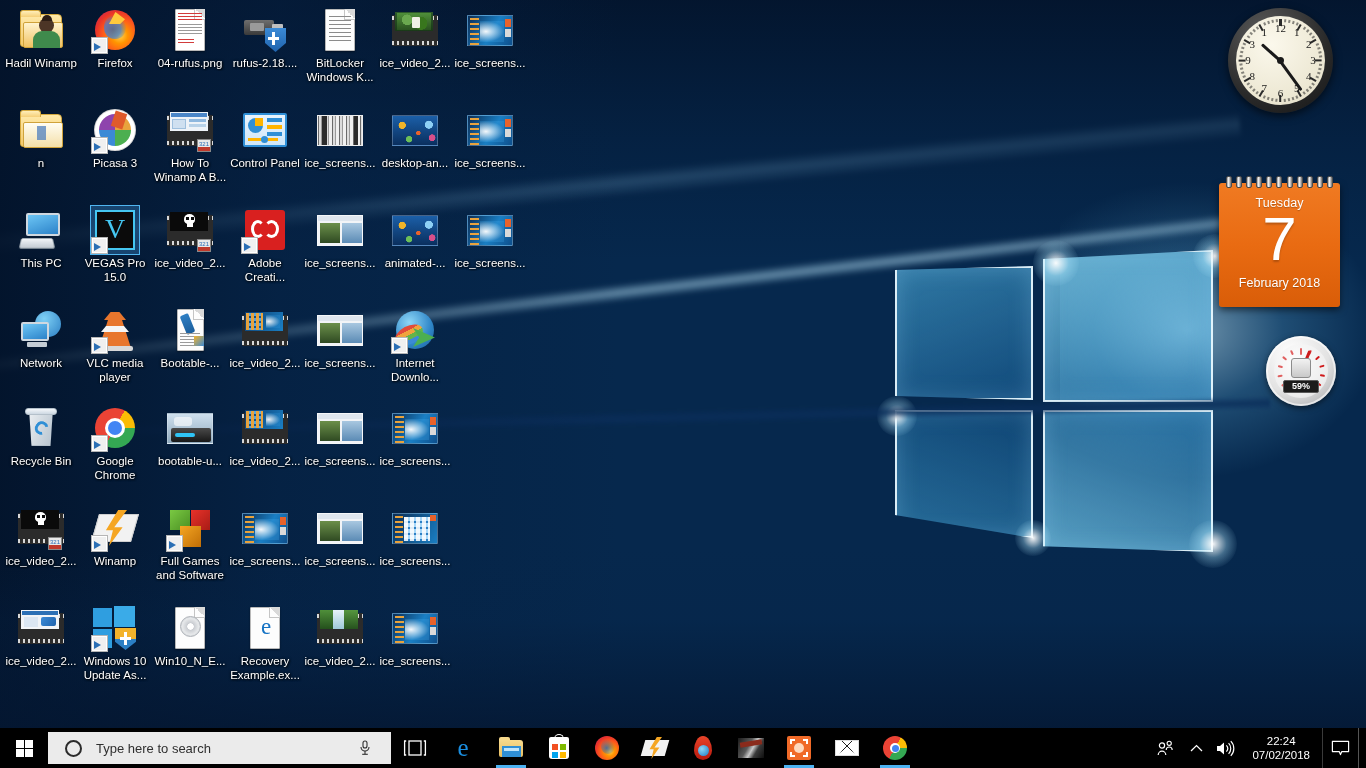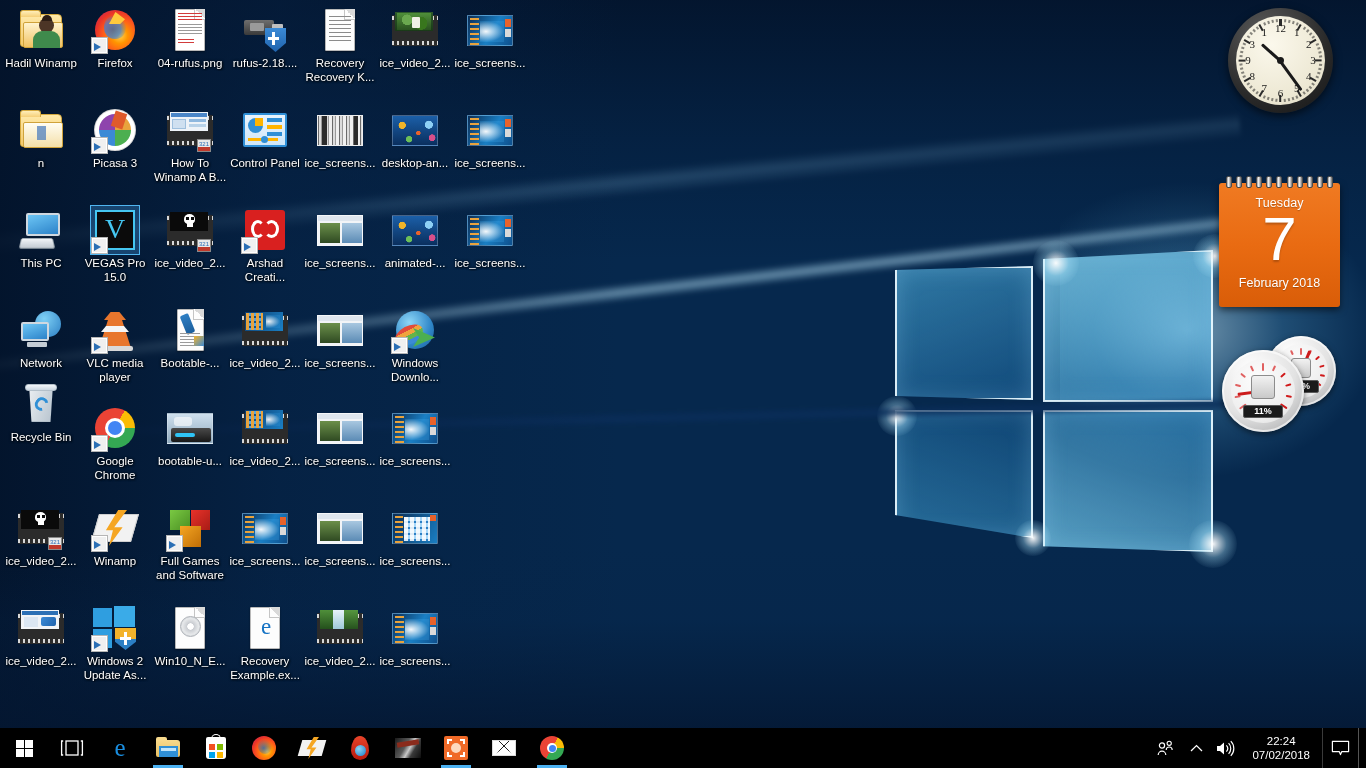--- a/index.html
+++ b/index.html
@@ -325,21 +325,21 @@
         </span>
         <span class="lbl">rufus-2.18....</span>
       </div>
       <div class="dicon" style="left: 303px; top: 6px;">
         <span style="position: relative; display: block; width: 48px; height: 48px; margin: 0px auto 3px;">
           <span class="glyph" style="position: absolute; left: 0px; top: 0px;">
             <span class="docpage"></span>
             <span class="doclines"></span>
           </span>
         </span>
-        <span class="lbl">Recovery Recovery K...</span>
+        <span class="lbl">BitLocker Windows K...</span>
       </div>
       <div class="dicon" style="left: 378px; top: 6px;">
         <span style="position: relative; display: block; width: 48px; height: 48px; margin: 0px auto 3px;">
           <span class="glyph" style="position: absolute; left: 0px; top: 0px;">
             <span class="filmstrip"></span>
          <span class="thumb" style="background:linear-gradient(180deg,#2d5a2a,#1a3a18)">
            <span style="position:absolute;left:2px;top:1px;width:34px;height:17px;background:
              radial-gradient(circle at 30% 40%, #6aa84f 0 20%, transparent 21%),
              radial-gradient(circle at 70% 60%, #38761d 0 25%, transparent 26%),
              linear-gradient(180deg,#4f8f3a,#2a5220)"></span>
@@ -507,21 +507,21 @@
       </div>
       <div class="dicon" style="left: 228px; top: 206px;">
         <span style="position: relative; display: block; width: 48px; height: 48px; margin: 0px auto 3px;">
           <span class="glyph" style="position: absolute; left: 0px; top: 0px;">
             <span style="position:absolute;left:4px;top:4px;width:40px;height:40px;background:#d9201f;border-radius:3px"></span>
          <span style="position:absolute;left:10px;top:14px;width:14px;height:18px;border:3px solid #fff;border-radius:50%;border-right-color:transparent"></span>
          <span style="position:absolute;left:23px;top:14px;width:15px;height:18px;border:3px solid #fff;border-radius:50%;border-left-color:transparent"></span>
           </span>
           <span class="shortcut" style="position: absolute; left: 0px; top: 0px; width: 48px; height: 48px;"></span>
         </span>
-        <span class="lbl">Arshad Creati...</span>
+        <span class="lbl">Adobe Creati...</span>
       </div>
       <div class="dicon" style="left: 303px; top: 206px;">
         <span style="position: relative; display: block; width: 48px; height: 48px; margin: 0px auto 3px;">
           <span class="glyph" style="position: absolute; left: 0px; top: 0px;">
             <span class="shot" style="background:#f2f4f7">
            <span style="position:absolute;left:0;top:0;width:46px;height:5px;background:#dfe6ee"></span>
            <span style="position:absolute;left:2px;top:7px;width:20px;height:20px;background:
               linear-gradient(180deg,#6b8f4a,#2f4a22)"></span>
            <span style="position:absolute;left:24px;top:7px;width:20px;height:20px;background:
               linear-gradient(180deg,#a8c7e0,#5b8bb5)"></span>
@@ -633,23 +633,23 @@
             <span style="position:absolute;left:5px;top:5px;width:38px;height:38px;border-radius:50%;
             background:radial-gradient(circle at 35% 30%,#8ed7f7,#2f86c8 60%,#1b5d95)"></span>
          <span style="position:absolute;left:3px;top:20px;width:30px;height:18px;border-radius:50%;
             background:linear-gradient(180deg,#e24b3a 0 25%,#f0a33c 25% 50%,#63b44a 50% 75%,#3b8ad6 75% 100%);
             transform:rotate(-28deg)"></span>
          <span style="position:absolute;left:22px;top:22px;width:22px;height:19px;background:#4caf50;
             clip-path:polygon(0 0,100% 50%,0 100%,28% 50%)"></span>
           </span>
           <span class="shortcut" style="position: absolute; left: 0px; top: 0px; width: 48px; height: 48px;"></span>
         </span>
-        <span class="lbl">Windows Downlo...</span>
-      </div>
-      <div class="dicon" style="left: 4px; top: 380px;">
+        <span class="lbl">Internet Downlo...</span>
+      </div>
+      <div class="dicon" style="left: 4px; top: 404px;">
         <span style="position: relative; display: block; width: 48px; height: 48px; margin: 0px auto 3px;">
           <span class="glyph" style="position: absolute; left: 0px; top: 0px;">
             <span style="position:absolute;left:10px;top:8px;width:28px;height:34px;
             background:linear-gradient(110deg,rgba(245,248,250,.96),rgba(200,212,222,.9));
             border:1px solid #b4c0ca;border-radius:2px 2px 4px 4px;
             clip-path:polygon(8% 0,92% 0,84% 100%,16% 100%)"></span>
          <span style="position:absolute;left:8px;top:4px;width:32px;height:7px;border-radius:3px;
             background:linear-gradient(180deg,#f4f7fa,#cdd8e2);border:1px solid #b4c0ca"></span>
          <span style="position:absolute;left:18px;top:17px;width:13px;height:14px;
             border:3px solid #2f8fd6;border-radius:50%;border-right-color:transparent;transform:rotate(35deg)"></span>
@@ -830,21 +830,21 @@
          <span style="position:absolute;left:23px;top:2px;width:21px;height:21px;background:#3aabe8"></span>
          <span style="position:absolute;left:2px;top:25px;width:19px;height:19px;background:#2f9ee0"></span>
          <span style="position:absolute;left:24px;top:24px;width:21px;height:22px;
             background:linear-gradient(180deg,#f3b32b 0 50%,#2b7fc4 50% 100%);
             clip-path:polygon(50% 100%,0 62%,0 0,100% 0,100% 62%)"></span>
          <span style="position:absolute;left:33px;top:28px;width:3px;height:13px;background:#fff"></span>
          <span style="position:absolute;left:29px;top:33px;width:11px;height:3px;background:#fff"></span>
           </span>
           <span class="shortcut" style="position: absolute; left: 0px; top: 0px; width: 48px; height: 48px;"></span>
         </span>
-        <span class="lbl">Windows 2 Update As...</span>
+        <span class="lbl">Windows 10 Update As...</span>
       </div>
       <div class="dicon" style="left: 153px; top: 604px;">
         <span style="position: relative; display: block; width: 48px; height: 48px; margin: 0px auto 3px;">
           <span class="glyph" style="position: absolute; left: 0px; top: 0px;">
             <span class="docpage"></span>
          <span style="position:absolute;left:14px;top:12px;width:21px;height:21px;border-radius:50%;
             background:radial-gradient(circle,#fff 22%,#c9ccd1 26%,#e6e8ea 60%,#b9bdc3 100%);border:1px solid #aeb2b8"></span>
           </span>
         </span>
         <span class="lbl">Win10_N_E...</span>
@@ -1011,55 +1011,45 @@
             <span class="gtick" style="height: 5px; transform-origin: 1.2px 24px; transform: rotate(75deg); margin-left: -1.2px; background: rgb(208, 25, 26);"></span>
             <span class="gtick" style="height: 5px; transform-origin: 1.2px 24px; transform: rotate(100deg); margin-left: -1.2px; background: rgb(208, 25, 26);"></span>
             <span class="gtick" style="height: 7px; transform-origin: 1.2px 24px; transform: rotate(125deg); margin-left: -1.2px; background: rgb(208, 25, 26);"></span>
           </div>
         <div class="gauge-needle" id="ram-needle" style="width: 2.6px; height: 22px; bottom: 50%; margin-left: -1.3px; transform: rotate(22.5deg);"></div>
         <div class="gauge-chip" style="left:17px; top:14px; width:20px; height:20px;"></div>
       </div>
       <div class="gauge-lbl" style="left:17px; top:44px; width:36px;">59%</div>
     </div>
 
-    <div class="gauge" style="left:0px; top:14px; width:82px; height:82px;">
-      <div class="gauge-inner" style="left:9px; top:9px; width:64px; height:64px;">
-        <div class="gauge-ticks" id="cpu-ticks" style="inset:0;">
-            <span class="gtick" style="height: 8px; transform-origin: 1.2px 29px; transform: rotate(-125deg); margin-left: -1.2px; background: rgb(224, 96, 96);"></span>
-            <span class="gtick" style="height: 6px; transform-origin: 1.2px 29px; transform: rotate(-100deg); margin-left: -1.2px; background: rgb(224, 96, 96);"></span>
-            <span class="gtick" style="height: 6px; transform-origin: 1.2px 29px; transform: rotate(-75deg); margin-left: -1.2px; background: rgb(224, 96, 96);"></span>
-            <span class="gtick" style="height: 6px; transform-origin: 1.2px 29px; transform: rotate(-50deg); margin-left: -1.2px; background: rgb(224, 96, 96);"></span>
-            <span class="gtick" style="height: 6px; transform-origin: 1.2px 29px; transform: rotate(-25deg); margin-left: -1.2px; background: rgb(224, 96, 96);"></span>
-            <span class="gtick" style="height: 8px; transform-origin: 1.2px 29px; transform: rotate(0deg); margin-left: -1.2px; background: rgb(224, 96, 96);"></span>
-            <span class="gtick" style="height: 6px; transform-origin: 1.2px 29px; transform: rotate(25deg); margin-left: -1.2px; background: rgb(224, 96, 96);"></span>
-            <span class="gtick" style="height: 6px; transform-origin: 1.2px 29px; transform: rotate(50deg); margin-left: -1.2px; background: rgb(208, 25, 26);"></span>
-            <span class="gtick" style="height: 6px; transform-origin: 1.2px 29px; transform: rotate(75deg); margin-left: -1.2px; background: rgb(208, 25, 26);"></span>
-            <span class="gtick" style="height: 6px; transform-origin: 1.2px 29px; transform: rotate(100deg); margin-left: -1.2px; background: rgb(208, 25, 26);"></span>
-            <span class="gtick" style="height: 8px; transform-origin: 1.2px 29px; transform: rotate(125deg); margin-left: -1.2px; background: rgb(208, 25, 26);"></span>
-          </div>
-        <div class="gauge-needle" id="cpu-needle" style="width: 3px; height: 26px; bottom: 50%; margin-left: -1.5px; transform: rotate(-97.5deg);"></div>
-        <div class="gauge-chip" style="left:20px; top:16px; width:24px; height:24px;"></div>
-      </div>
-      <div class="gauge-lbl" style="left:21px; top:55px; width:40px;">11%</div>
-    </div>
   </div>
 
 </div>
 
 <div id="taskbar">
 
   <div id="start-button">
     <div class="winlogo">
       <i></i>
         <i></i>
         <i></i>
         <i></i>
     </div>
   </div>
 
+  <div id="search-box">
+    <div id="search-circle"></div>
+    <span id="search-text">Type here to search</span>
+    <svg id="mic-icon" width="12" height="16" viewBox="0 0 12 16">
+      <rect x="4" y="1" width="4" height="7" rx="2" fill="none" stroke="#2f2f2f" stroke-width="1.1"></rect>
+      <path d="M2 7 a4 4 0 0 0 8 0" fill="none" stroke="#2f2f2f" stroke-width="1.1"></path>
+      <line x1="6" y1="11" x2="6" y2="14" stroke="#2f2f2f" stroke-width="1.1"></line>
+      <line x1="3.2" y1="14.3" x2="8.8" y2="14.3" stroke="#2f2f2f" stroke-width="1.1"></line>
+    </svg>
+  </div>
 
   <div class="tb-btn">
     <svg width="24" height="18" viewBox="0 0 24 18">
       <rect x="6" y="2" width="12" height="14" fill="none" stroke="#fff" stroke-width="1.3"></rect>
       <path d="M3.2 2 L1.6 2 L1.6 16 L3.2 16" fill="none" stroke="#fff" stroke-width="1.3"></path>
       <path d="M20.8 2 L22.4 2 L22.4 16 L20.8 16" fill="none" stroke="#fff" stroke-width="1.3"></path>
     </svg>
   </div>
 
   <div id="taskbar-apps" style="display:flex;">

